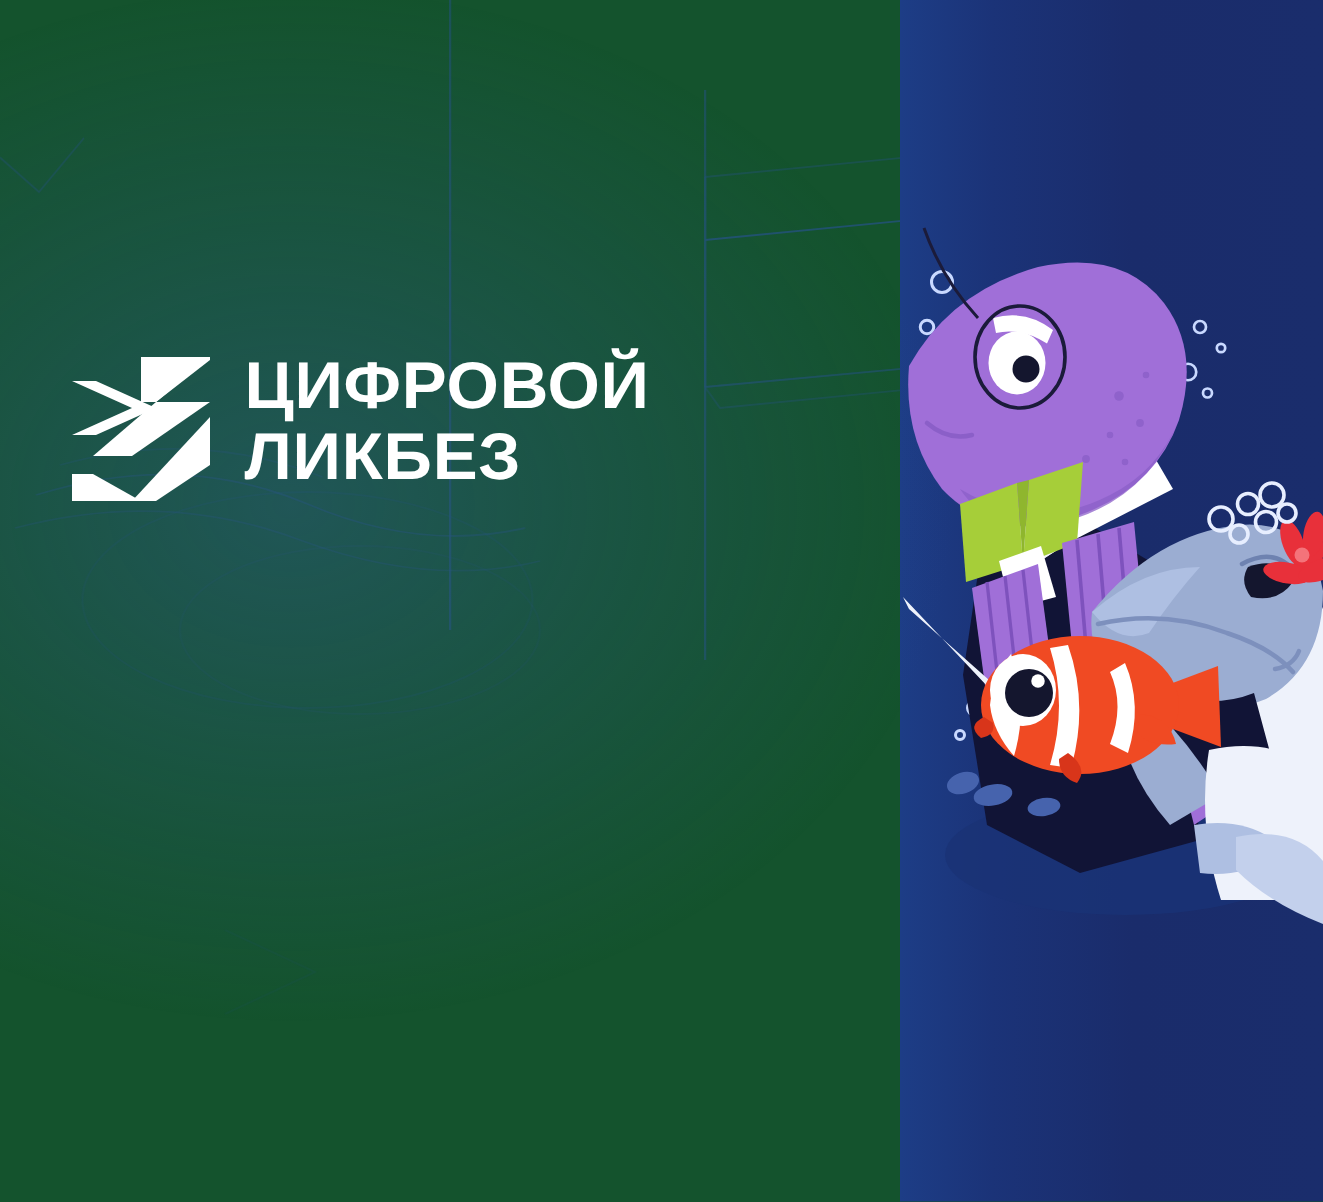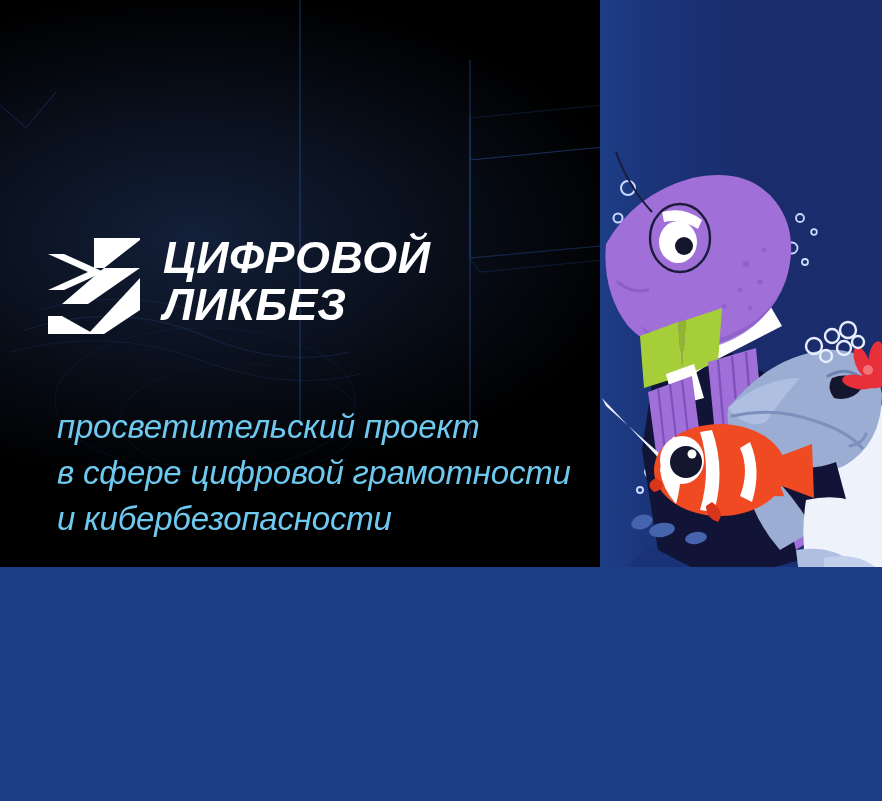--- a/index.html
+++ b/index.html
@@ -6,24 +6,23 @@
   html, body { width:882px; height:801px; overflow:hidden; }
   body {
     font-family: "Liberation Sans", sans-serif;
     background:#1d3d86;
     position:relative;
   }
 
   
   #stage {
     position:absolute; inset:0;
-    width:882px; height:567px;
-    background:#000000;
+    width:882px; height:801px;
+    background:#14532d;
     overflow:hidden;
-    font-style:italic;
   }
 
   
   .bg-layer { position:absolute; inset:0; pointer-events:none; }
   .bg-right-dark {
     position:absolute; left:600px; top:0; width:282px; height:801px;
     background:linear-gradient(90deg,#1d3d86 0%, #1b3378 22%, #1a2c6b 55%, #1a2d6c 100%);
   }
   .bg-vignette {
     position:absolute; inset:0;
@@ -274,19 +273,14 @@
           <path d="M0 78 L14 78 L46 96 L0 96 Z"></path>
         </g>
       </svg>
     </div>
     <div id="logo-text">
       <div class="logo-line">ЦИФРОВОЙ</div>
       <div class="logo-line">ЛИКБЕЗ</div>
     </div>
   </div>
 
-  <div id="subtitle">
-    <div class="sub-line">просветительский проект</div>
-    <div class="sub-line">в сфере цифровой грамотности</div>
-    <div class="sub-line">и кибербезопасности</div>
-  </div>
 
 </div>
 
 </body></html>

